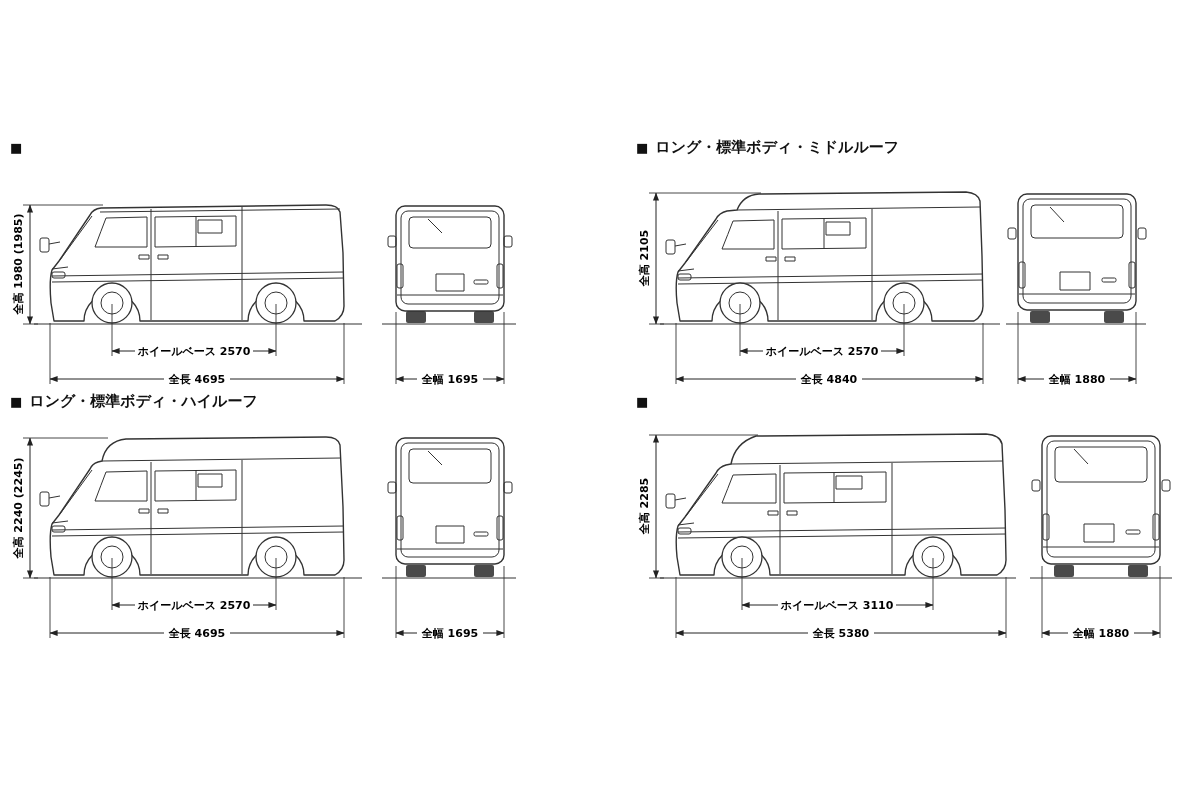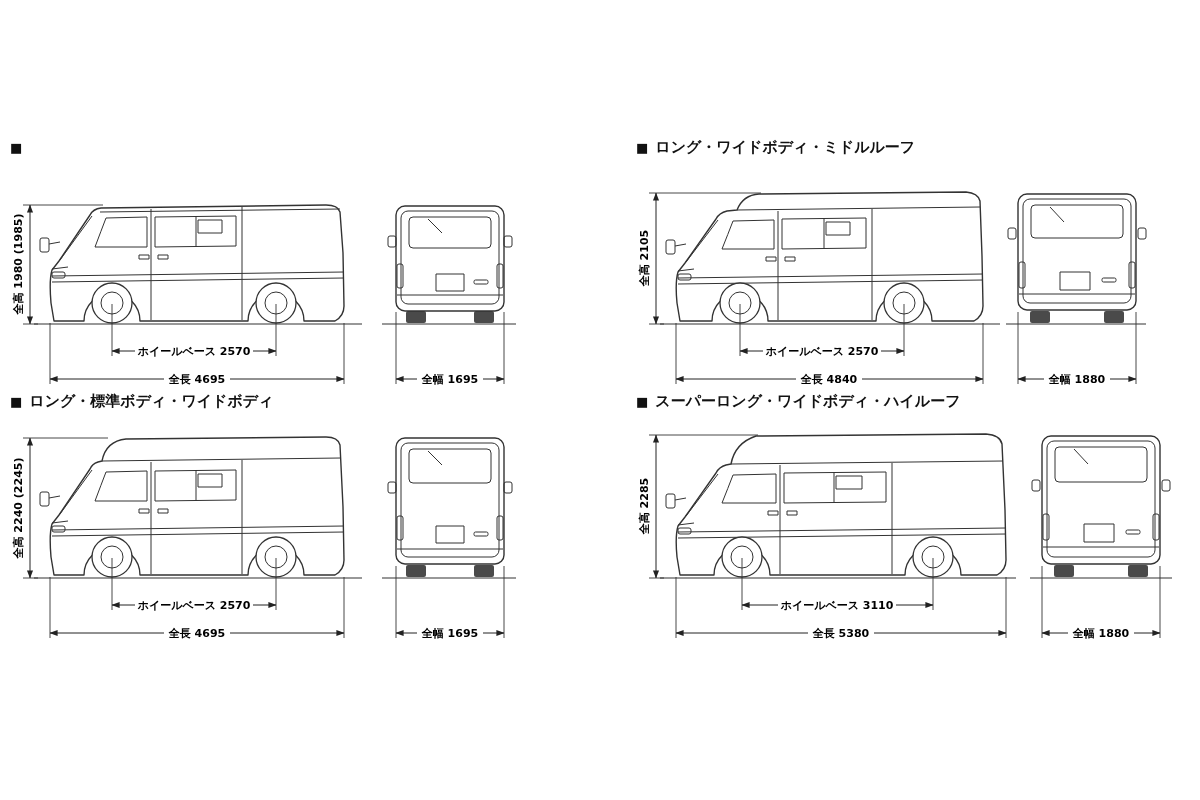--- a/index.html
+++ b/index.html
@@ -119,21 +119,21 @@
       <line class="dim" x1="388" y1="221" x2="496" y2="221" marker-start="url(#dimArrow)" marker-end="url(#dimArrow)"></line>
       <rect class="lblbg" x="409" y="213" width="66" height="15"></rect>
       <text class="lbl" x="442" y="225" text-anchor="middle">全幅 1695</text>
     </g>
   </svg>
 </section>
 
 <section class="panel" id="panel-2">
   <div class="panel-title">
     <span class="marker">■</span>
-    <span>ロング・ワイドボディ・ミドルルーフ</span>
+    <span>ロング・標準ボディ・ミドルルーフ</span>
   </div>
   <svg width="560" height="230" viewBox="0 0 560 230">
     <line class="ground" x1="26" y1="166" x2="366" y2="166"></line>
     <line class="ground" x1="372" y1="166" x2="512" y2="166"></line>
 
     <g>
       <path class="outline" d="M 46 163 L 43 145 Q 41 124 44 114 L 51 105 L 82 61 Q 85 55 93 53 L 103 52 Q 109 37 125 36 L 332 34 Q 344 35 346 43 L 348 98 L 349 148 Q 349 158 340 163 L 298 163 A 28 28 0 0 0 242 163 L 134 163 A 28 28 0 0 0 78 163 Z"></path>
       <path class="detail" d="M 52 104 L 84 62"></path>
       <path class="detail" d="M 103 52 L 346 49"></path>
       <path class="detail" d="M 44 113 L 60 111"></path>
@@ -198,21 +198,21 @@
       <line class="dim" x1="384" y1="221" x2="502" y2="221" marker-start="url(#dimArrow)" marker-end="url(#dimArrow)"></line>
       <rect class="lblbg" x="410" y="213" width="66" height="15"></rect>
       <text class="lbl" x="443" y="225" text-anchor="middle">全幅 1880</text>
     </g>
   </svg>
 </section>
 
 <section class="panel" id="panel-3">
   <div class="panel-title">
     <span class="marker">■</span>
-    <span>ロング・標準ボディ・ワイドボディ</span>
+    <span>ロング・標準ボディ・ハイルーフ</span>
   </div>
   <svg width="560" height="230" viewBox="0 0 560 230">
     <line class="ground" x1="26" y1="166" x2="354" y2="166"></line>
     <line class="ground" x1="374" y1="166" x2="508" y2="166"></line>
 
     <g>
       <path class="outline" d="M 46 163 L 43 145 Q 41 122 44 112 L 51 103 L 82 57 Q 84 52 90 50 L 94 49 Q 98 29 118 27 L 318 25 Q 330 25 332 33 L 335 95 L 336 148 Q 336 158 327 163 L 296 163 A 28 28 0 0 0 240 163 L 132 163 A 28 28 0 0 0 76 163 Z"></path>
       <path class="detail" d="M 52 102 L 84 58"></path>
       <path class="detail" d="M 94 49 L 333 46"></path>
       <path class="detail" d="M 44 111 L 60 109"></path>
@@ -277,21 +277,20 @@
       <line class="dim" x1="388" y1="221" x2="496" y2="221" marker-start="url(#dimArrow)" marker-end="url(#dimArrow)"></line>
       <rect class="lblbg" x="409" y="213" width="66" height="15"></rect>
       <text class="lbl" x="442" y="225" text-anchor="middle">全幅 1695</text>
     </g>
   </svg>
 </section>
 
 <section class="panel" id="panel-4">
   <div class="panel-title">
     <span class="marker">■</span>
-    <span>スーパーロング・ワイドボディ・ハイルーフ</span>
   </div>
   <svg width="560" height="230" viewBox="0 0 560 230">
     <line class="ground" x1="26" y1="166" x2="382" y2="166"></line>
     <line class="ground" x1="396" y1="166" x2="538" y2="166"></line>
 
     <g>
       <path class="outline" d="M 46 163 L 43 145 Q 41 124 44 114 L 51 105 L 82 61 Q 85 55 92 53 L 97 52 Q 101 31 122 24 L 352 22 Q 366 23 368 32 L 371 98 L 372 148 Q 372 158 363 163 L 327 163 A 28 28 0 0 0 271 163 L 136 163 A 28 28 0 0 0 80 163 Z"></path>
       <path class="detail" d="M 52 104 L 84 62"></path>
       <path class="detail" d="M 97 52 L 369 49"></path>
       <path class="detail" d="M 44 113 L 60 111"></path>

